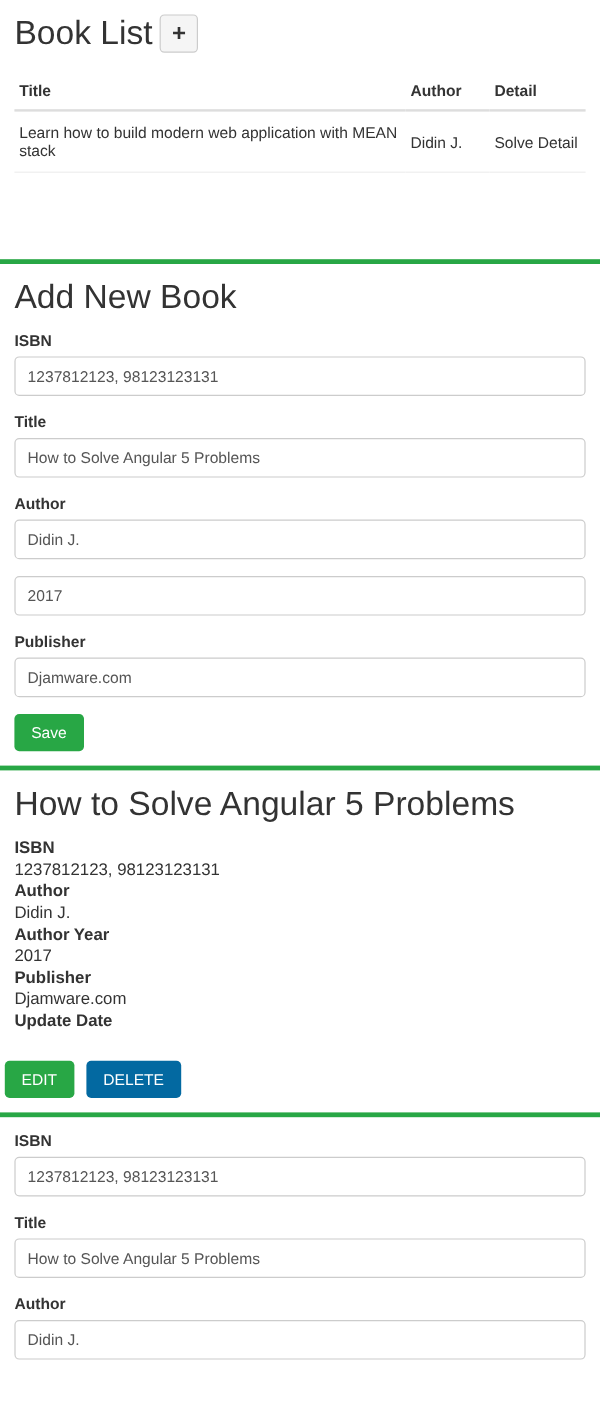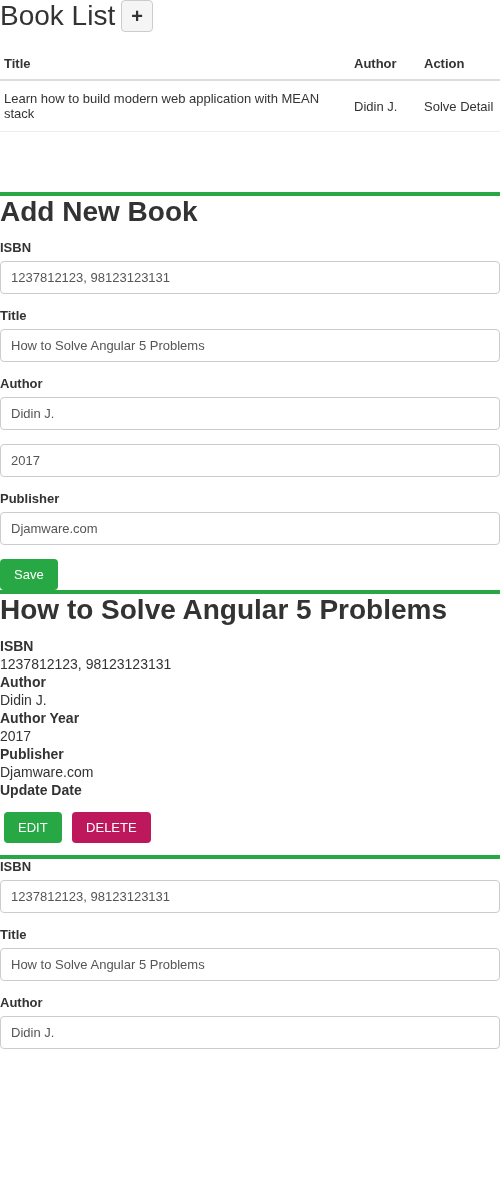--- a/index.html
+++ b/index.html
@@ -1,30 +1,30 @@
 <!DOCTYPE html>
 <html><head>
   <meta charset="utf-8">
   <style>
     * { box-sizing: border-box; margin: 0; padding: 0; }
     body { font-family: -apple-system, BlinkMacSystemFont, "Helvetica Neue", Arial, sans-serif; background: #fff; color: #333; width: 500px; }
-    .section { }
+    .section { padding: 12px; }
     .divider { height: 4px; background: #28a745; width: 100%; }
     h1 { font-size: 28px; font-weight: 500; color: #333; display: inline-block; vertical-align: middle; }
-    h2 { font-size: 28px; font-weight: 700; color: #333; margin-bottom: 12px; }
+    h2 { font-size: 28px; font-weight: 400; color: #333; margin-bottom: 12px; }
     .add-btn { display: inline-flex; align-items: center; justify-content: center; width: 32px; height: 32px; background: #f5f5f5; border: 1px solid #ccc; border-radius: 4px; font-size: 20px; font-weight: bold; color: #333; cursor: pointer; vertical-align: middle; margin-left: 6px; }
     table { width: 100%; border-collapse: collapse; margin-top: 16px; }
     th { text-align: left; font-weight: bold; font-size: 13px; padding: 8px 4px; border-bottom: 2px solid #ddd; }
     td { font-size: 13px; padding: 10px 4px; border-bottom: 1px solid #eee; }
     .form-group { margin-bottom: 14px; }
     .form-label { display: block; font-weight: bold; font-size: 13px; margin-bottom: 6px; }
     .form-input { width: 100%; padding: 8px 10px; font-size: 13px; border: 1px solid #ccc; border-radius: 4px; color: #555; }
     .btn { display: inline-block; padding: 8px 14px; font-size: 13px; border: none; border-radius: 4px; cursor: pointer; color: #fff; text-align: right; }
     .btn-success { background: #28a745; }
-    .btn-danger { background: #be185d; }
+    .btn-danger { background: #0369a1; }
     .btn + .btn { margin-left: 6px; }
     .detail-row { margin-bottom: 2px; }
     .detail-label { font-weight: bold; font-size: 14px; }
     .detail-value { font-size: 14px; }
     .detail-block { margin-bottom: 14px; }
     .header-row { display: flex; align-items: center; }
     .spacer-bottom { height: 60px; }
     .btn-row { padding: 0; }
   </style>
 </head>
@@ -35,21 +35,21 @@
     <h1>Book List</h1>
     <button class="add-btn">
       <span>+</span>
     </button>
   </div>
   <table>
     <thead>
       <tr>
         <th>Title</th>
         <th style="width:70px;">Author</th>
-        <th style="width:80px;">Action</th>
+        <th style="width:80px;">Detail</th>
       </tr>
     </thead>
     <tbody>
       <tr>
         <td>Learn how to build modern web application with MEAN stack</td>
         <td>Didin J.</td>
         <td><span>Solve Detail</span></td>
       </tr>
     </tbody>
   </table>

